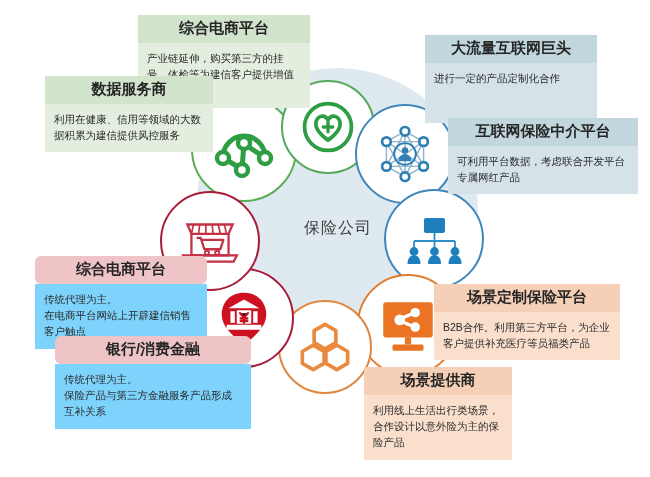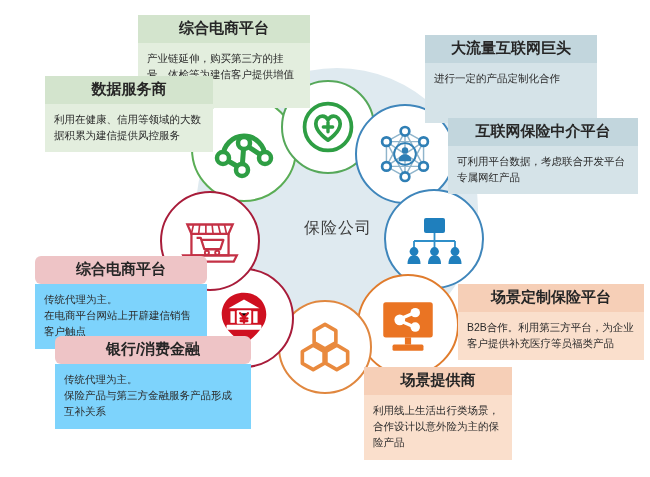--- a/index.html
+++ b/index.html
@@ -64,21 +64,21 @@
   .card.pink  .card-title{background:#eec4c6;border-radius:6px;}
   .card.pink  .card-body{background:#7dd3fc;}
   .card.peach .card-title{background:#f6cfb7;}
   .card.peach .card-body{background:#fadfcc;}
 
   
   #card-health   {left:138px;top:15px; width:172px;}
   #card-data     {left:45px; top:76px; width:168px;}
   #card-giant    {left:425px;top:35px; width:172px;}
   #card-broker   {left:448px;top:118px;width:190px;}
-  #card-scenario-ins{left:434px;top:284px;width:186px;margin-left:24px;}
+  #card-scenario-ins{left:434px;top:284px;width:186px;}
   #card-scenario-pro{left:364px;top:367px;width:148px;}
   #card-ecom     {left:35px; top:256px;width:172px;}
   #card-bank     {left:55px; top:336px;width:196px;}
 </style>
 </head>
 <body>
 
 <div id="stage">
 
   <div class="hub-disc"></div>

